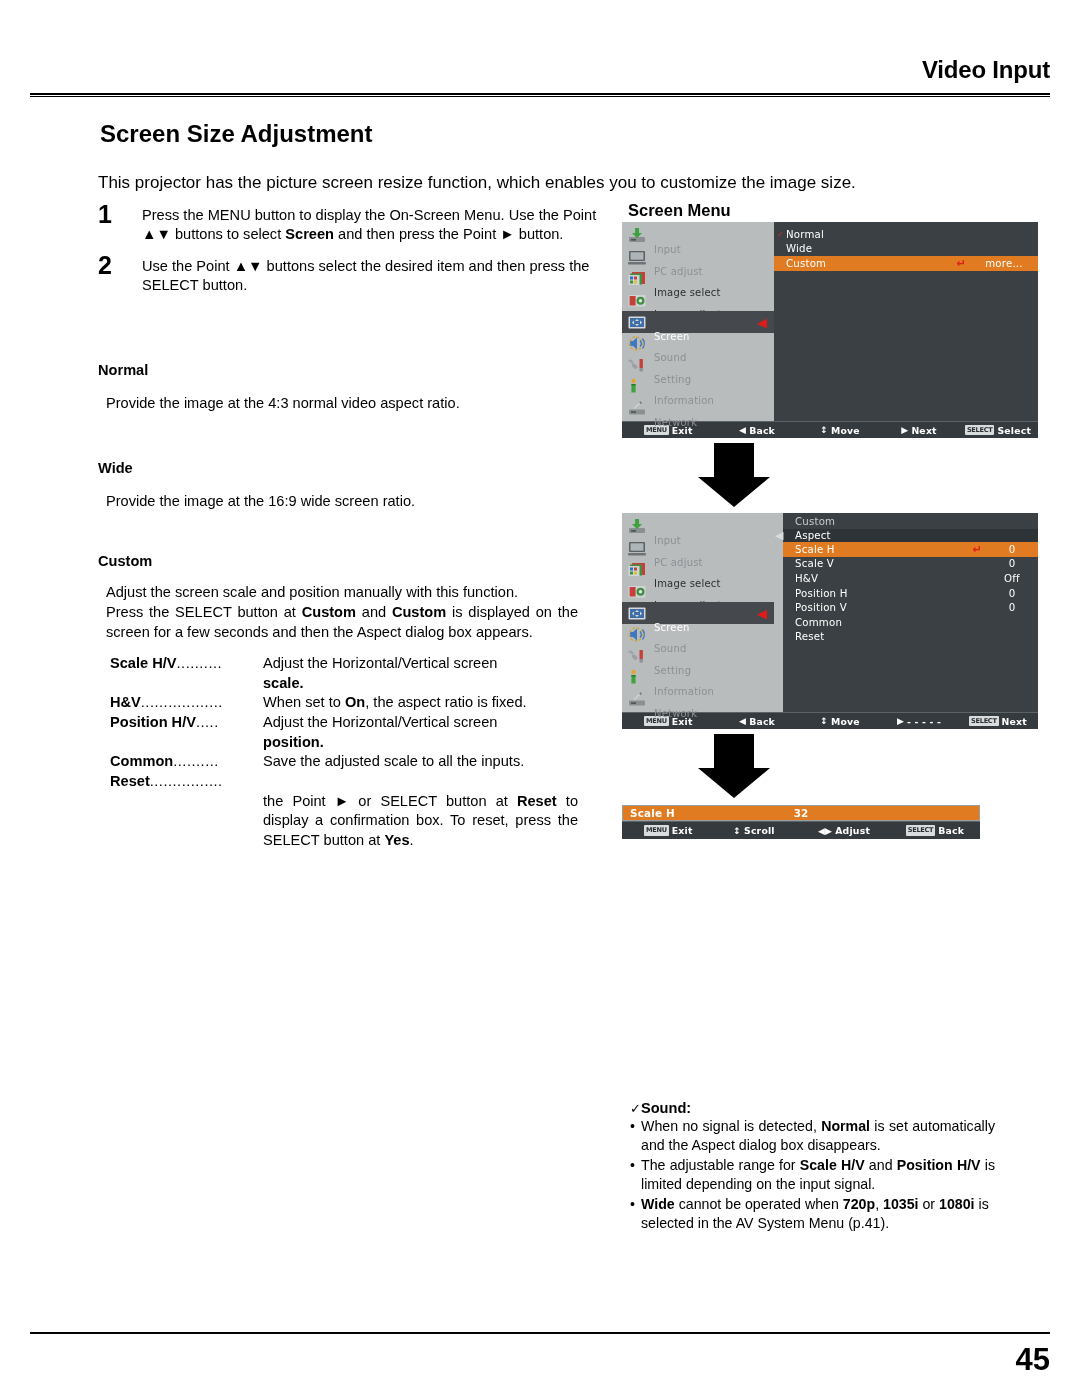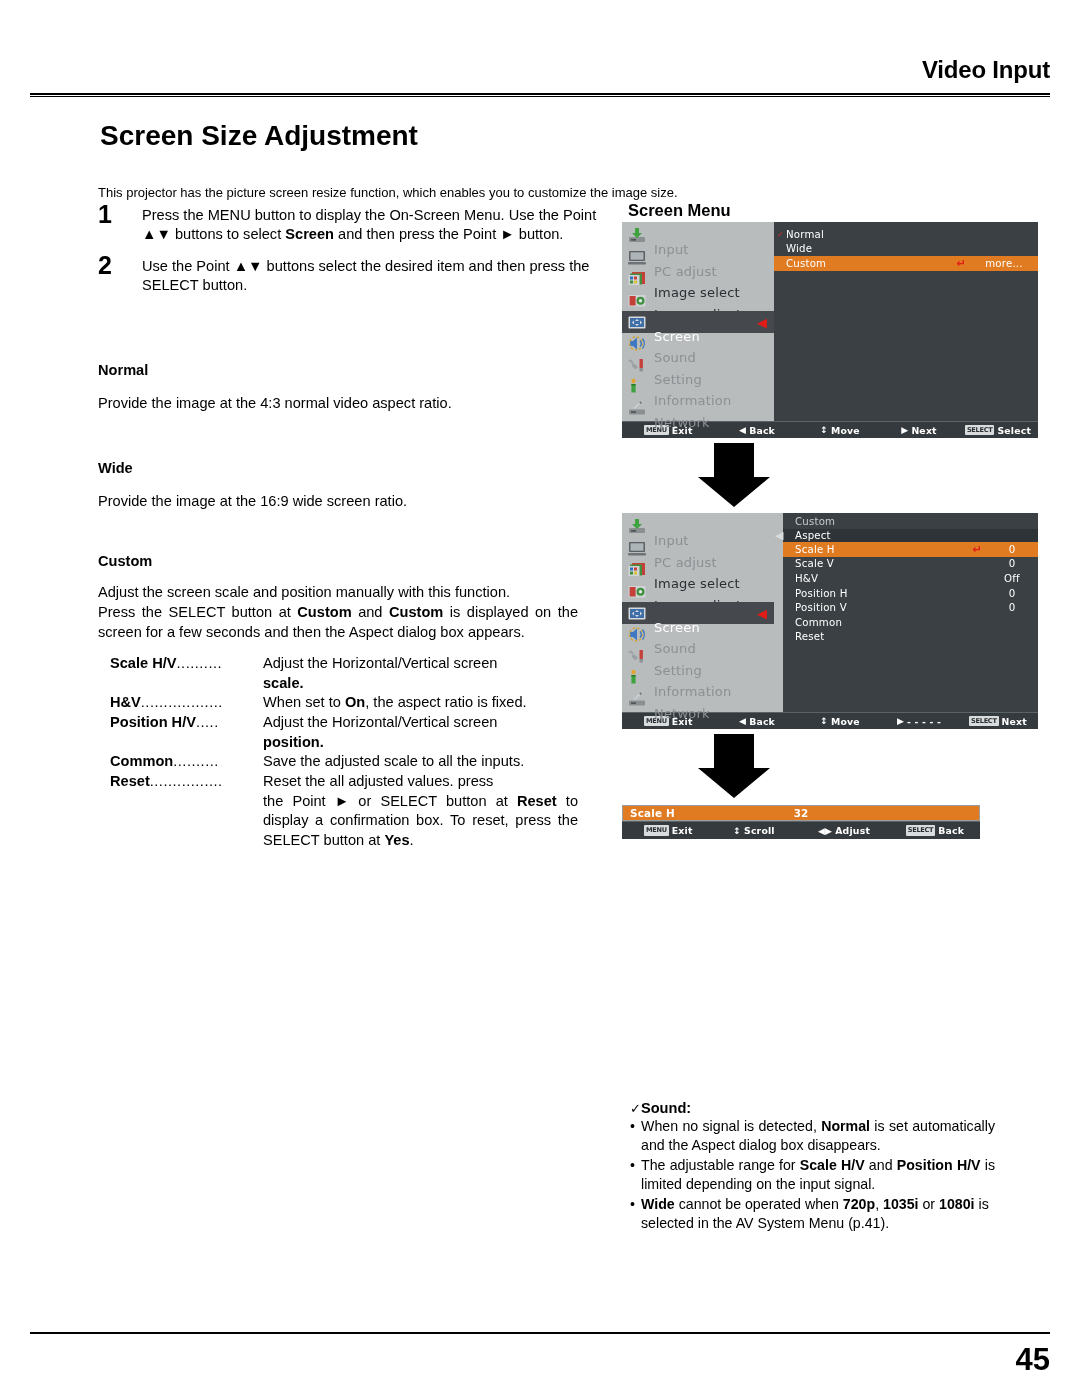--- a/index.html
+++ b/index.html
@@ -34,43 +34,43 @@
     border-top:2px solid #000;
   }
   #page-number {
     position:absolute; right:30px; top:1342px;
     font-size:31px; font-weight:bold;
   }
 
   
   #page-title {
     position:absolute; left:100px; top:120px;
-    font-size:28px; font-weight:bold;
+    font-size:24px; font-weight:bold;
   }
   #intro {
-    position:absolute; left:98px; top:184px; width:855px;
-    font-size:13px; line-height:1.35;
+    position:absolute; left:98px; top:172px; width:855px;
+    font-size:17px; line-height:1.35;
   }
   #steps { position:absolute; left:98px; top:206px; width:500px; }
   .step { position:relative; margin-bottom:12px; min-height:24px; }
   .step-num {
     position:absolute; left:0; top:-4px;
     font-size:25px; font-weight:bold; line-height:1;
   }
   .step-body {
     margin-left:44px; font-size:14.6px; line-height:1.33;
   }
 
   #left-body { position:absolute; left:98px; top:362px; width:480px; }
   .sec-head {
     font-size:14.6px; font-weight:bold; margin:0 0 16px 0;
   }
   .sec-head.tight { margin-bottom:14px; }
   .para {
-    font-size:14.6px; line-height:1.345; margin:0 0 0 0;
+    font-size:14.6px; line-height:1.345; margin:0 0 0 8px;
   }
   .para.just { text-align:justify; }
   .gap-lg { height:46px; }
   .gap-md { height:42px; }
 
   
   #deflist { margin-top:12px; margin-left:12px; width:468px; }
   .defrow { display:flex; font-size:14.6px; line-height:1.345; margin-bottom:0px; }
   .defterm {
     flex:0 0 auto; font-weight:bold; white-space:nowrap;
@@ -108,21 +108,21 @@
     flex:1; background:#3b4044;
   }
   .mi {
     display:flex; align-items:center; height:21.6px;
     padding-left:5px; position:relative;
   }
   .mi .ic {
     width:20px; height:17px; margin-right:7px; position:relative; flex:0 0 20px;
   }
   .mi .lbl {
-    font-size:13px; color:#8c9093; letter-spacing:0.2px;margin-top:28px;
+    font-size:10px; color:#8c9093; letter-spacing:0.2px;margin-top:28px;
   }
   .mi.active { background:#45494d; }
   .mi.active .lbl { color:#ffffff; }
   .mi.bright .lbl { color:#2b2f33; }
   .mi .caret {
     position:absolute; right:7px; top:50%; transform:translateY(-50%);
     color:#e01b18; font-size:13px; font-weight:bold; line-height:1;
   }
   .osd-bar {
     background:#343a3e; height:17px; display:flex; align-items:center;
@@ -234,21 +234,20 @@
 
     <div class="defrow">
       <span class="defterm">Common</span>
       <span class="defleader">..........</span>
       <span class="defdesc nojust">Save the adjusted scale to all the inputs.</span>
     </div>
 
     <div class="defrow">
       <span class="defterm">Reset</span>
       <span class="defleader">................</span>
-      <span class="defdesc nojust">Reset the all adjusted values. press</span>
     </div>
     <div class="defcont">the Point ► or SELECT button at <b>Reset</b> to display a confirmation box. To reset, press the SELECT button at <b>Yes</b>.</div>
 
   </div>
 </div>
 
 <div id="screen-menu-label">Screen Menu</div>
 
 <div class="osd" id="osd1" style="left:622px; top:222px; width:416px;">
   <div class="osd-body" style="height:199px;">

